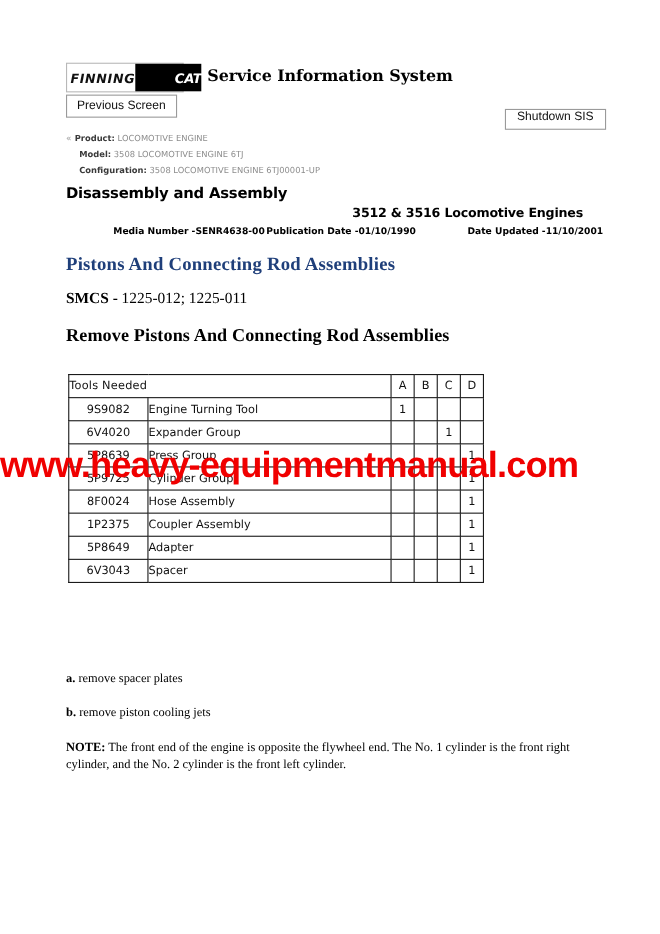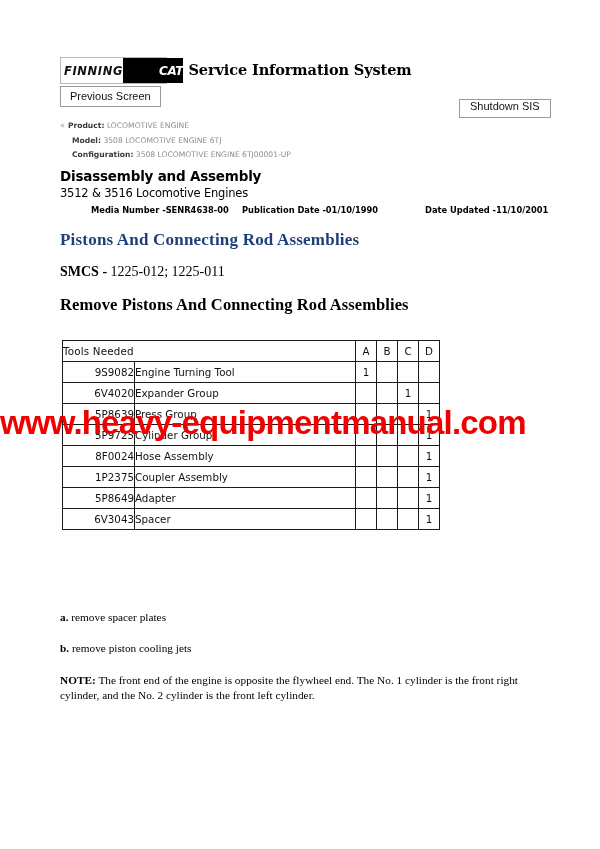--- a/index.html
+++ b/index.html
@@ -128,34 +128,35 @@
     font-family: "DejaVu Sans", sans-serif;
   }
   #doc-title {
     font-size: 13.5px;
     font-weight: bold;
     letter-spacing: -0.2px;
     color: #000;
   }
   #doc-subtitle {
     font-size: 11.5px;
-    font-weight: normal;
+    font-weight: bold;
     margin-top: 2px;
     letter-spacing: -0.2px;
     color: #000;
+    text-align: right;
   }
   #doc-meta {
     margin-top: 5px;
     font-size: 8.3px;
     font-weight: bold;
     position: relative;
     height: 12px;
     color: #000;
   }
-  #doc-meta .m1 { position: absolute; left: 0; top: 0; white-space: nowrap; padding-left: 31px; }
+  #doc-meta .m1 { position: absolute; left: 12px; top: 0; white-space: nowrap; padding-left: 31px; }
   #doc-meta .m2 { position: absolute; left: 182px; top: 0; white-space: nowrap; }
   #doc-meta .m3 { position: absolute; left: 365px; top: 0; white-space: nowrap; }
 
   
   #blue-heading {
     position: absolute;
     left: 60px; top: 230px;
     font-family: "Liberation Serif", serif;
     font-weight: bold;
     font-size: 17px;
@@ -207,21 +208,21 @@
     font-size: 11px;
     text-align: left;
     letter-spacing: 0.2px;
   }
   th.qty-head {
     font-weight: bold;
     font-size: 10.5px;
     text-align: center;
   }
   td.part-no {
-    text-align: right;
+    text-align: center;
     font-size: 10.3px;
     padding: 0 2px;
     margin-left: 28px;
   }
   td.tool-name {
     text-align: left;
     padding-left: 14px;
     font-size: 10.3px;
   }
   td.qty {

